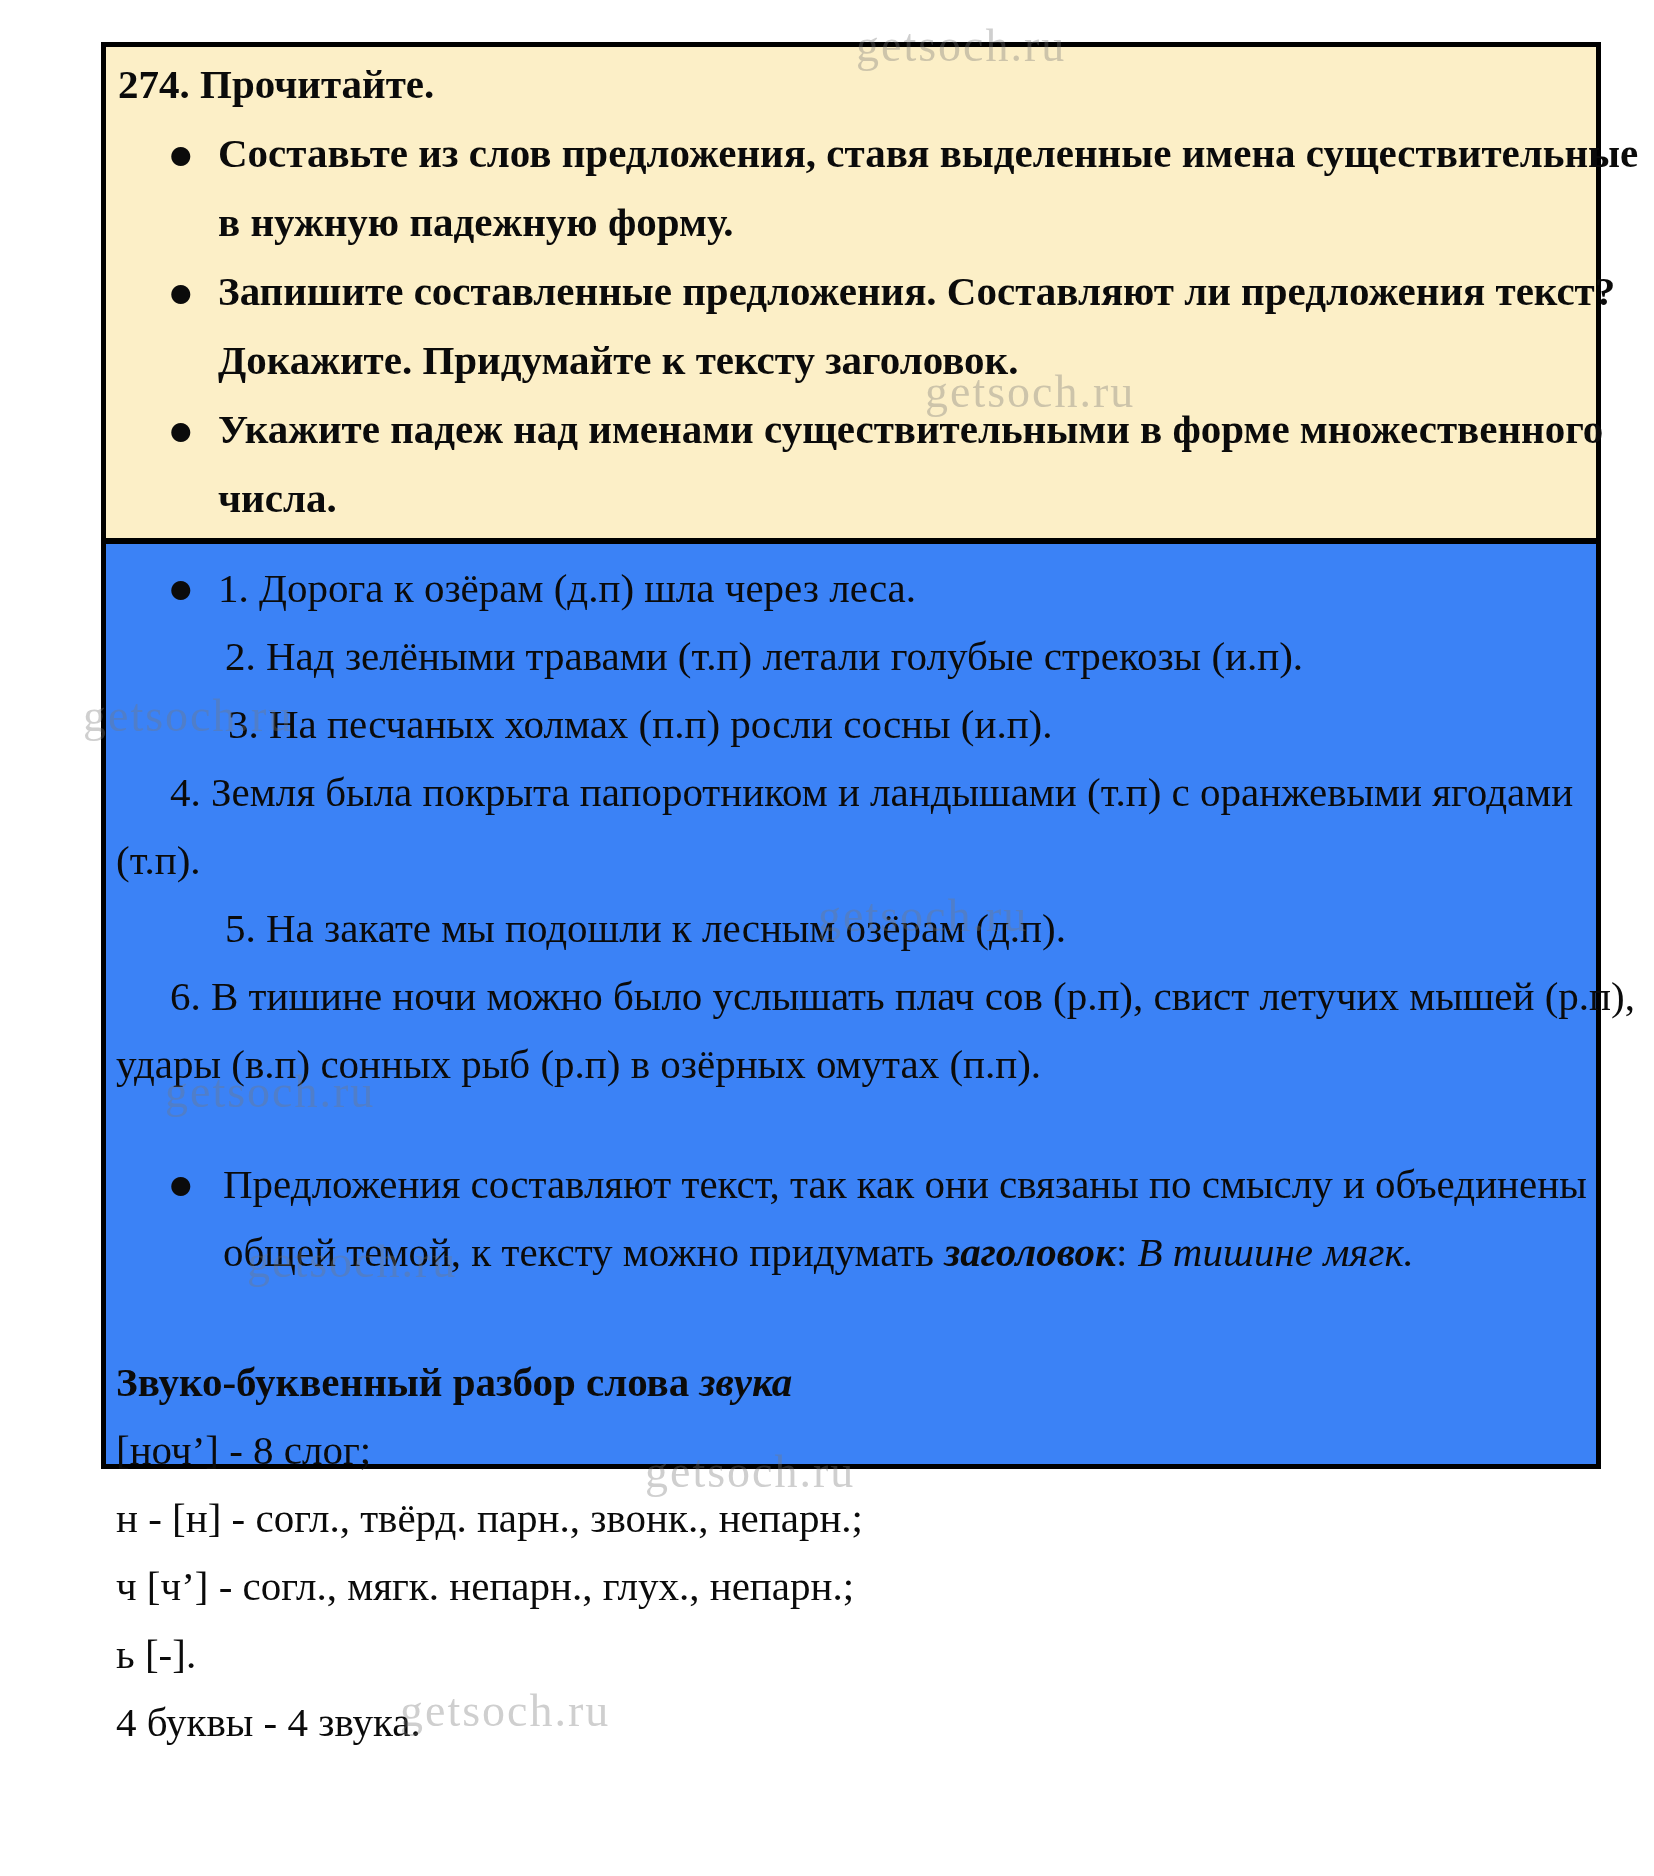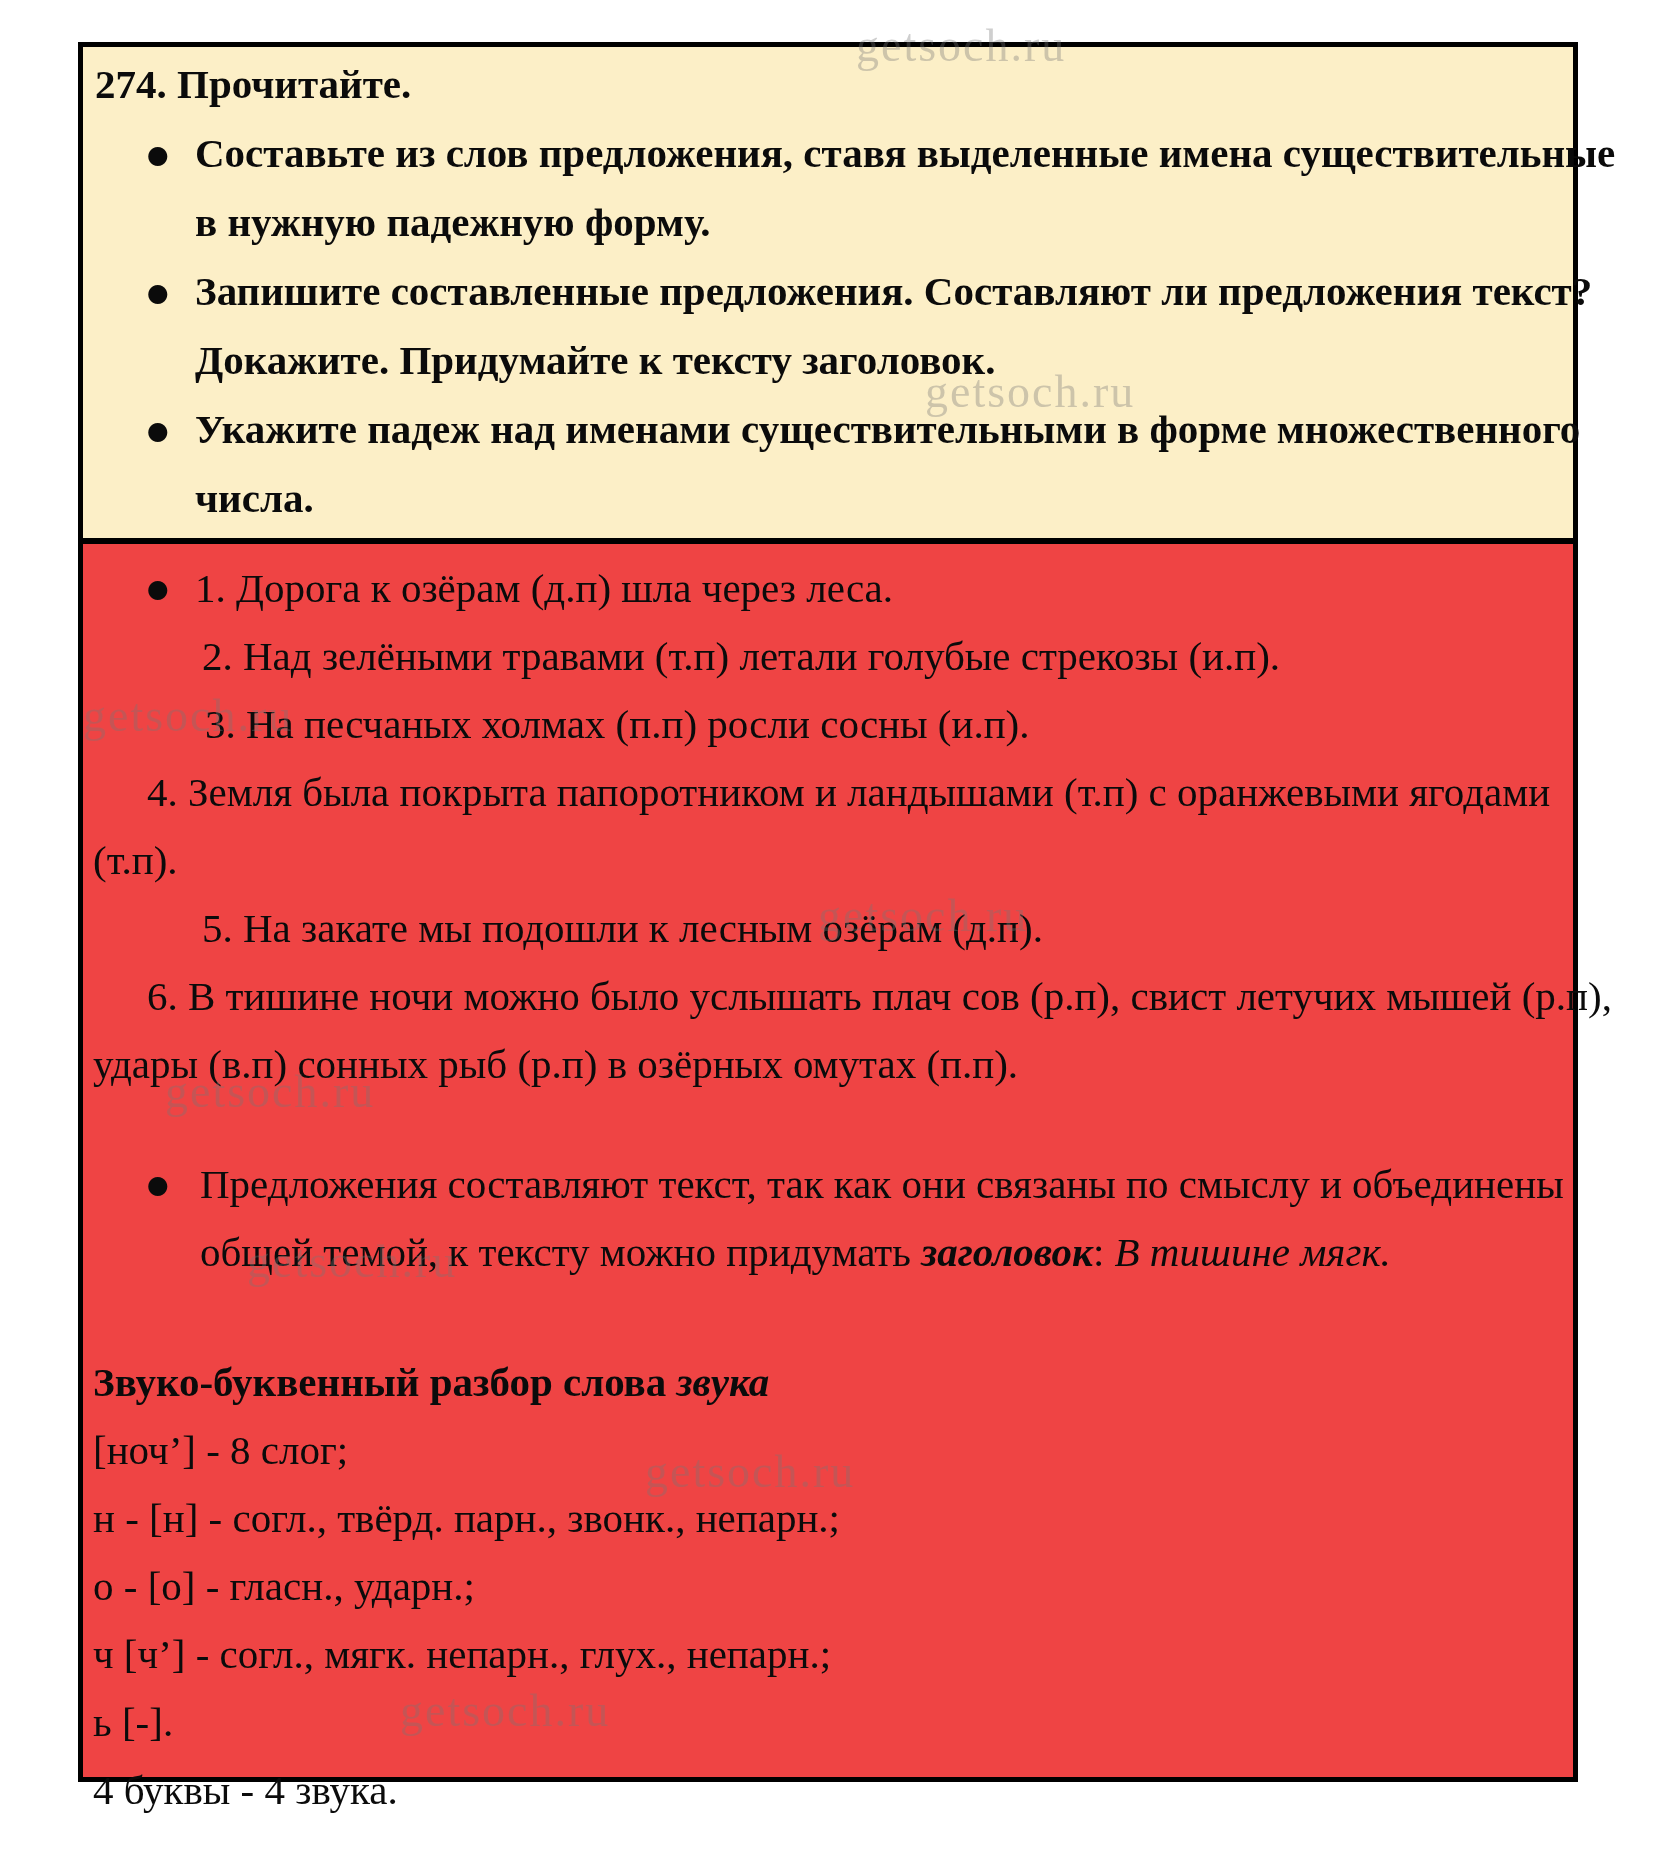--- a/index.html
+++ b/index.html
@@ -12,25 +12,25 @@
   body{
     width:1654px;height:1876px;
     background:#ffffff;
     font-family:"Liberation Serif", serif;
     color:var(--ink);
     overflow:hidden;
     position:relative;
   }
   .doc-box{
     position:absolute;
-    left:78px;top:42px;
-    width:1500px;height:1740px;
+    left:101px;top:42px;
+    width:1500px;height:1427px;
     border:5px solid var(--border);
     box-sizing:border-box;
-    background:#ef4444;
+    background:#3b82f6;
   }
   .task-box{
     height:497px;
     background:var(--cream);
     border-bottom:6px solid var(--border);
     box-sizing:border-box;
     padding-top:3px;
   }
   .answer-box{
     padding-top:10px;
@@ -161,23 +161,20 @@
       <div class="line ans-0">
         <span class="txt"><span class="b ">Звуко-буквенный разбор слова </span><span class="b i">звука</span></span>
       </div>
       <div class="line ans-0">
         <span class="txt"><span class="">[ноч’] - 8 слог;</span></span>
       </div>
       <div class="line ans-0">
         <span class="txt"><span class="">н - [н] - согл., твёрд. парн., звонк., непарн.;</span></span>
       </div>
       <div class="line ans-0">
-        <span class="txt"><span class="">о - [о] - гласн., ударн.;</span></span>
-      </div>
-      <div class="line ans-0">
         <span class="txt"><span class="">ч [ч’] - согл., мягк. непарн., глух., непарн.;</span></span>
       </div>
       <div class="line ans-0">
         <span class="txt"><span class="">ь [-].</span></span>
       </div>
       <div class="line ans-0">
         <span class="txt"><span class="">4 буквы - 4 звука.</span></span>
       </div>
     </div>
 </div>

